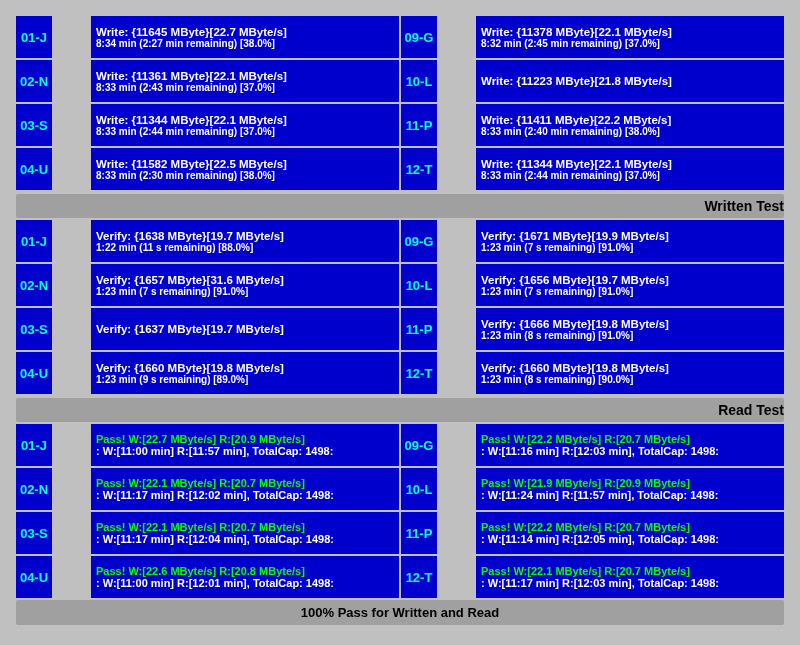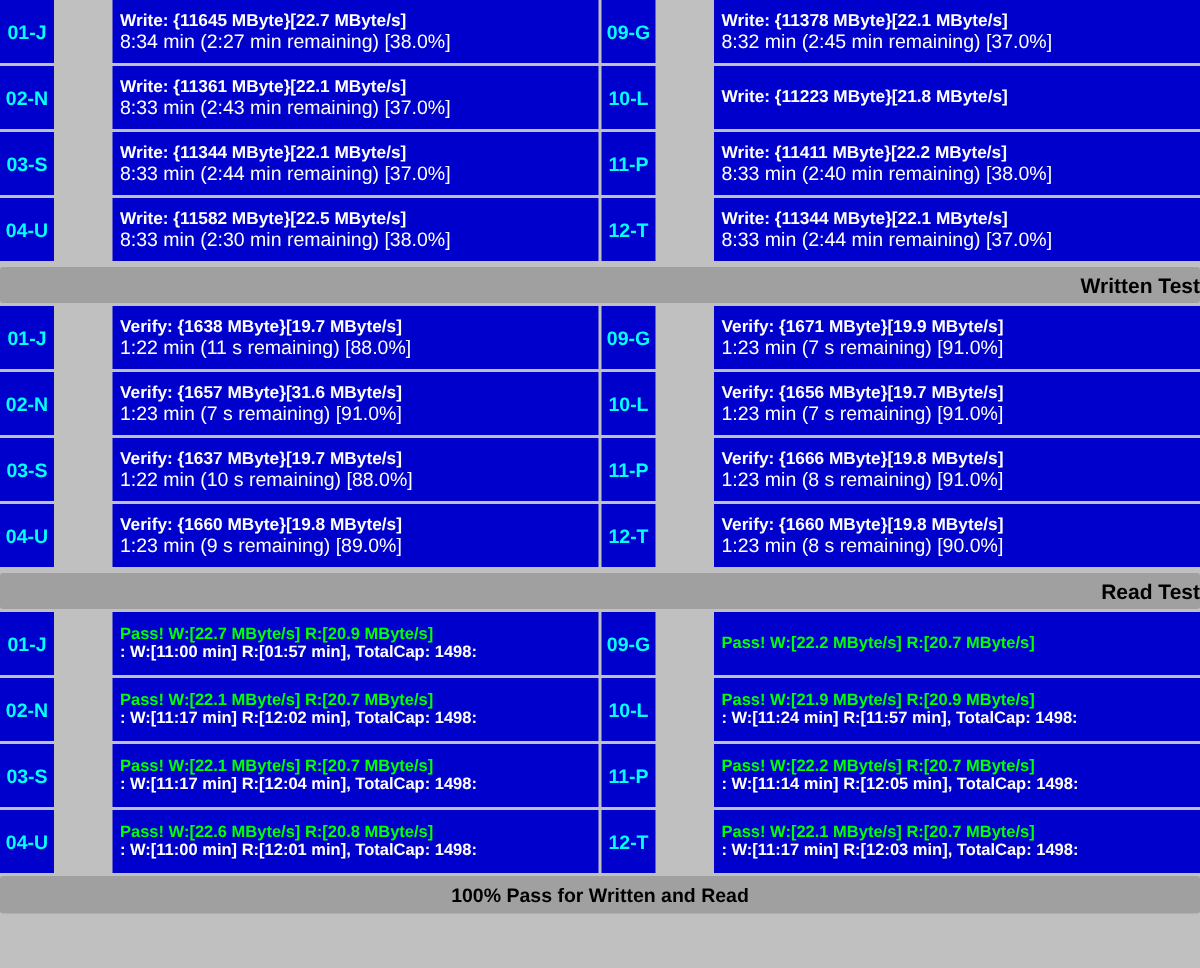--- a/index.html
+++ b/index.html
@@ -6,21 +6,21 @@
     body {
       background: #c0c0c0;
       font-family: Arial, sans-serif;
       font-size: 12px;
       width: 800px;
       min-height: 645px;
     }
     .main-container {
       width: 800px;
       background: #c0c0c0;
-      padding: 0;
+      padding: 16px;
     }
     .section {
       margin-bottom: 2px;
     }
     .cell-id {
       background: #0000cc;
       color: #00ffff;
       font-weight: bold;
       font-size: 13px;
       width: 36px;
@@ -40,22 +40,22 @@
       flex-direction: column;
       justify-content: center;
       margin-left: 37px;
     }
     .cell-data .line1 {
       font-weight: bold;
       font-size: 11.5px;
       color: #ffffff;
     }
     .cell-data .line2 {
-      font-weight: normal;
-      font-size: 13px;
+      font-weight: bold;
+      font-size: 10px;
       color: #ffffff;
     }
     .section-header {
       background: #a0a0a0;
       text-align: right;
       font-weight: bold;
       font-size: 14px;
       color: #000000;
       padding: 4px 0;
       margin: 4px 0 2px 0;
@@ -199,21 +199,20 @@
               <div class="line1">Verify: {1656 MByte}[19.7 MByte/s]</div>
               <div class="line2">1:23 min (7 s remaining)   [91.0%]</div>
             </div>
           </div>
         </div>
         <div class="half-row" style="margin-bottom: 2px;">
           <div style="flex: 1 1 0%; display: flex; gap: 2px;">
             <div class="cell-id">03-S</div>
             <div class="cell-data">
               <div class="line1">Verify: {1637 MByte}[19.7 MByte/s]</div>
-              <div class="line2">1:22 min (10 s remaining)   [88.0%]</div>
             </div>
           </div>
           <div style="flex: 1 1 0%; display: flex; gap: 2px;">
             <div class="cell-id">11-P</div>
             <div class="cell-data">
               <div class="line1">Verify: {1666 MByte}[19.8 MByte/s]</div>
               <div class="line2">1:23 min (8 s remaining)   [91.0%]</div>
             </div>
           </div>
         </div>
@@ -240,27 +239,28 @@
     <span>Read Test</span>
   </div>
 
   <div class="section">
     <div id="read-rows">
         <div class="half-row" style="margin-bottom: 2px;">
           <div style="flex: 1 1 0%; display: flex; gap: 2px;">
             <div class="cell-id">01-J</div>
             <div class="cell-data pass-cell">
               <div class="pass-line1">Pass! W:[22.7 MByte/s] R:[20.9 MByte/s]</div>
-              <div class="pass-line2">: W:[11:00 min] R:[01:57 min], TotalCap: 1498:</div>
+              <div class="pass-line2">: W:[11:00 min] R:[11:57 min], TotalCap: 1498:</div>
             </div>
           </div>
           <div style="flex: 1 1 0%; display: flex; gap: 2px;">
             <div class="cell-id">09-G</div>
             <div class="cell-data pass-cell">
               <div class="pass-line1">Pass! W:[22.2 MByte/s] R:[20.7 MByte/s]</div>
+              <div class="pass-line2">: W:[11:16 min] R:[12:03 min], TotalCap: 1498:</div>
             </div>
           </div>
         </div>
         <div class="half-row" style="margin-bottom: 2px;">
           <div style="flex: 1 1 0%; display: flex; gap: 2px;">
             <div class="cell-id">02-N</div>
             <div class="cell-data pass-cell">
               <div class="pass-line1">Pass! W:[22.1 MByte/s] R:[20.7 MByte/s]</div>
               <div class="pass-line2">: W:[11:17 min] R:[12:02 min], TotalCap: 1498:</div>
             </div>

